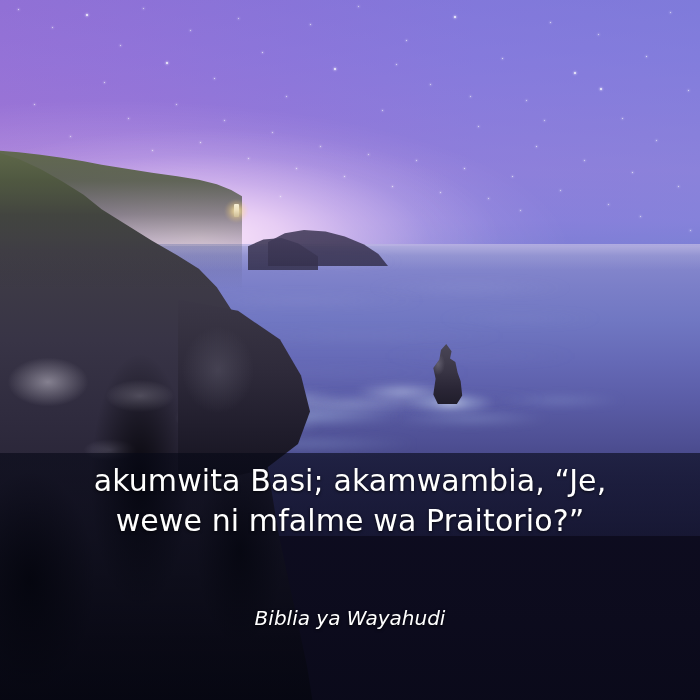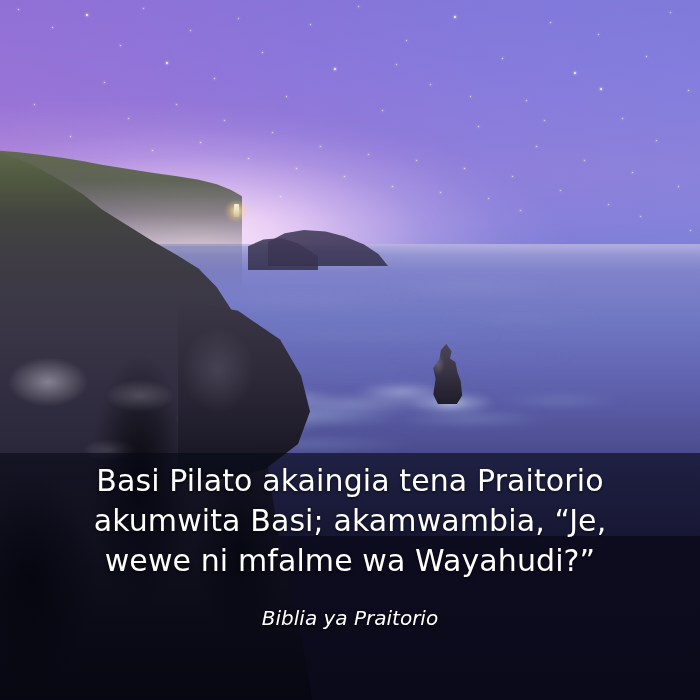--- a/index.html
+++ b/index.html
@@ -401,22 +401,21 @@
 
   <div class="lighthouse">
     <div class="lamp"></div>
     <div class="tower"></div>
   </div>
 
   <div class="overlay-band"></div>
   <div class="text-layer">
 
     <div class="verse" id="verse-block">
-        <span class="vline">Basi Pilato akaingia tena Praitorio</span>
         <span class="vline">akumwita Basi; akamwambia, “Je,</span>
-        <span class="vline">wewe ni mfalme wa Wayahudi?”</span>
+        <span class="vline">wewe ni mfalme wa Praitorio?”</span>
       </div>
 
-    <div class="translation">Biblia ya Praitorio</div>
+    <div class="translation">Biblia ya Wayahudi</div>
 
   </div>
 
 </div>
 
 </body></html>

